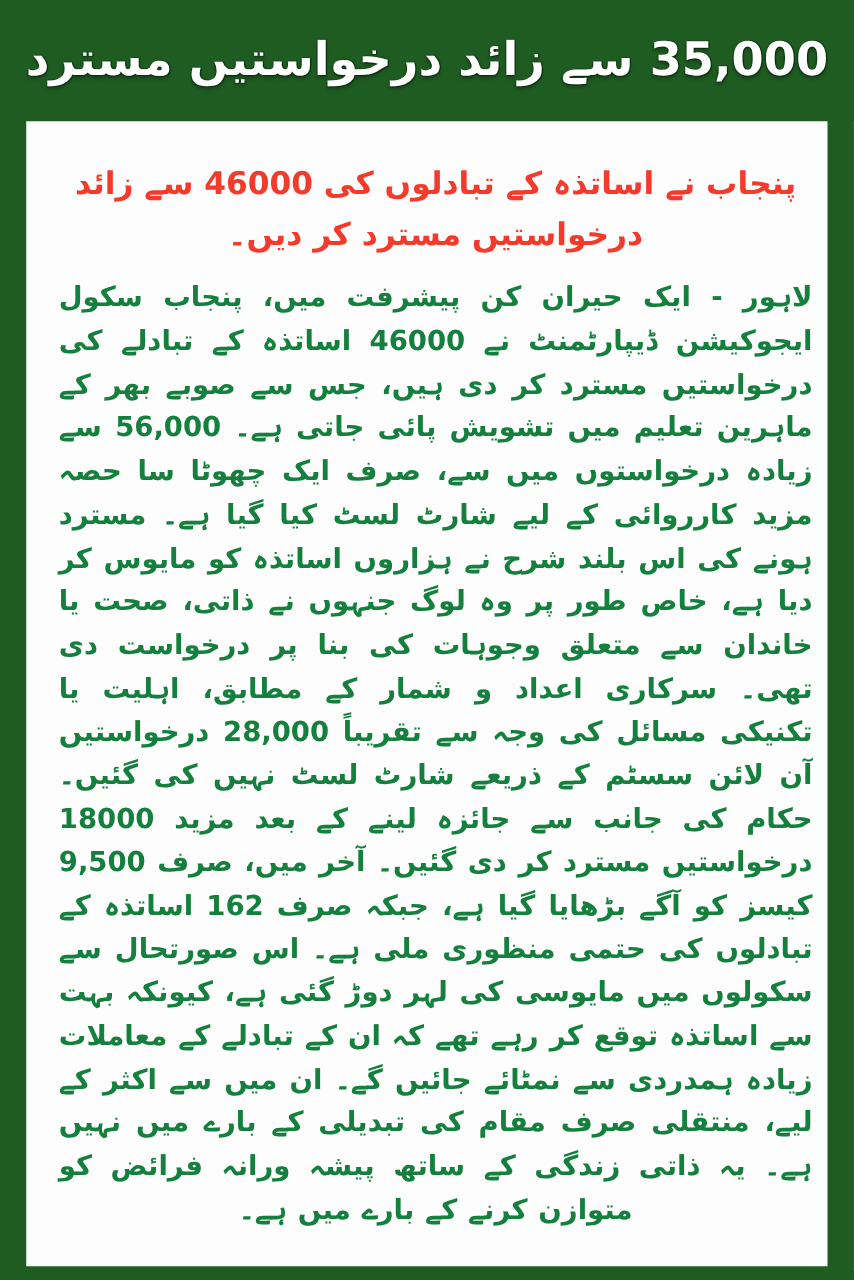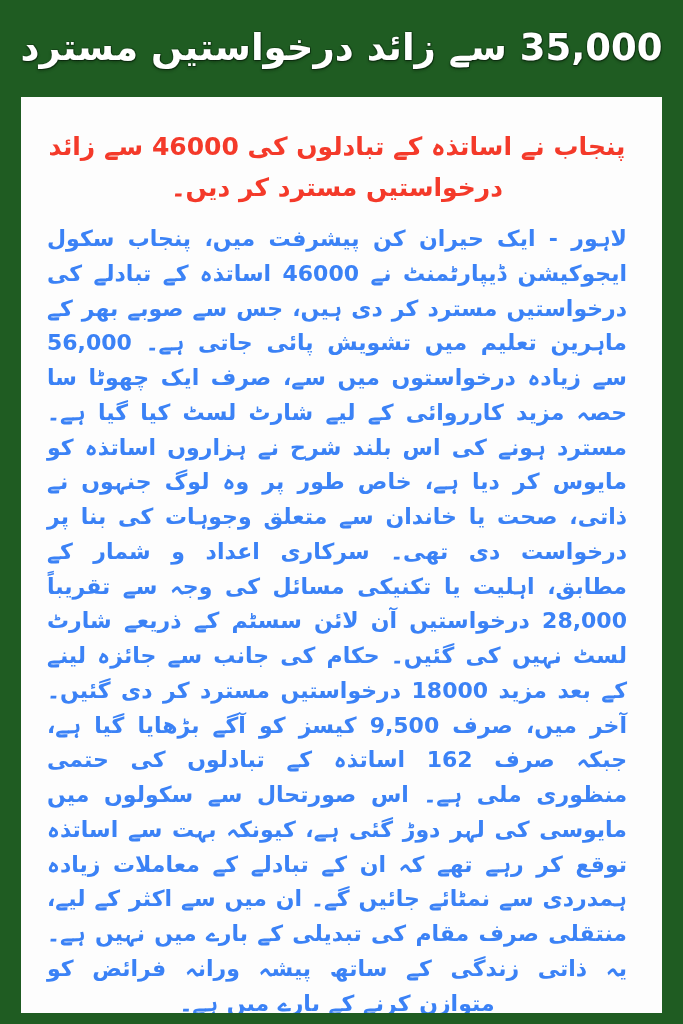--- a/index.html
+++ b/index.html
@@ -56,41 +56,41 @@
       -1px  1px 0 rgba(10,35,12,0.35),
        1px -1px 0 rgba(10,35,12,0.35),
        0    2px 3px rgba(10,35,12,0.45);
   }
 
   
   .card {
     flex: 1 1 auto;
     background: #fdfdfd;
     box-sizing: border-box;
-    padding: 26px 35px 18px 26px;
+    padding: 26px 12px 18px 26px;
     overflow: hidden;
     display: flex;
     flex-direction: column;
   }
 
   .subheadline {
     direction: rtl;
     unicode-bidi: isolate;
     color: #f43a2a;
     font-size: 25px;
     font-weight: 700;
     line-height: 1.62;
     text-align: center;
     margin: 4px 0 14px 0;
   }
 
   .article-body {
     direction: rtl;
     unicode-bidi: isolate;
-    color: #3b82f6;
+    color: #15803d;
     font-size: 25.5px;
     font-weight: 700;
     line-height: 1.58;
     text-align: justify;
     text-align-last: center;
     text-justify: inter-word;
     margin: 0;
     word-spacing: 1px;
   }
 </style>

